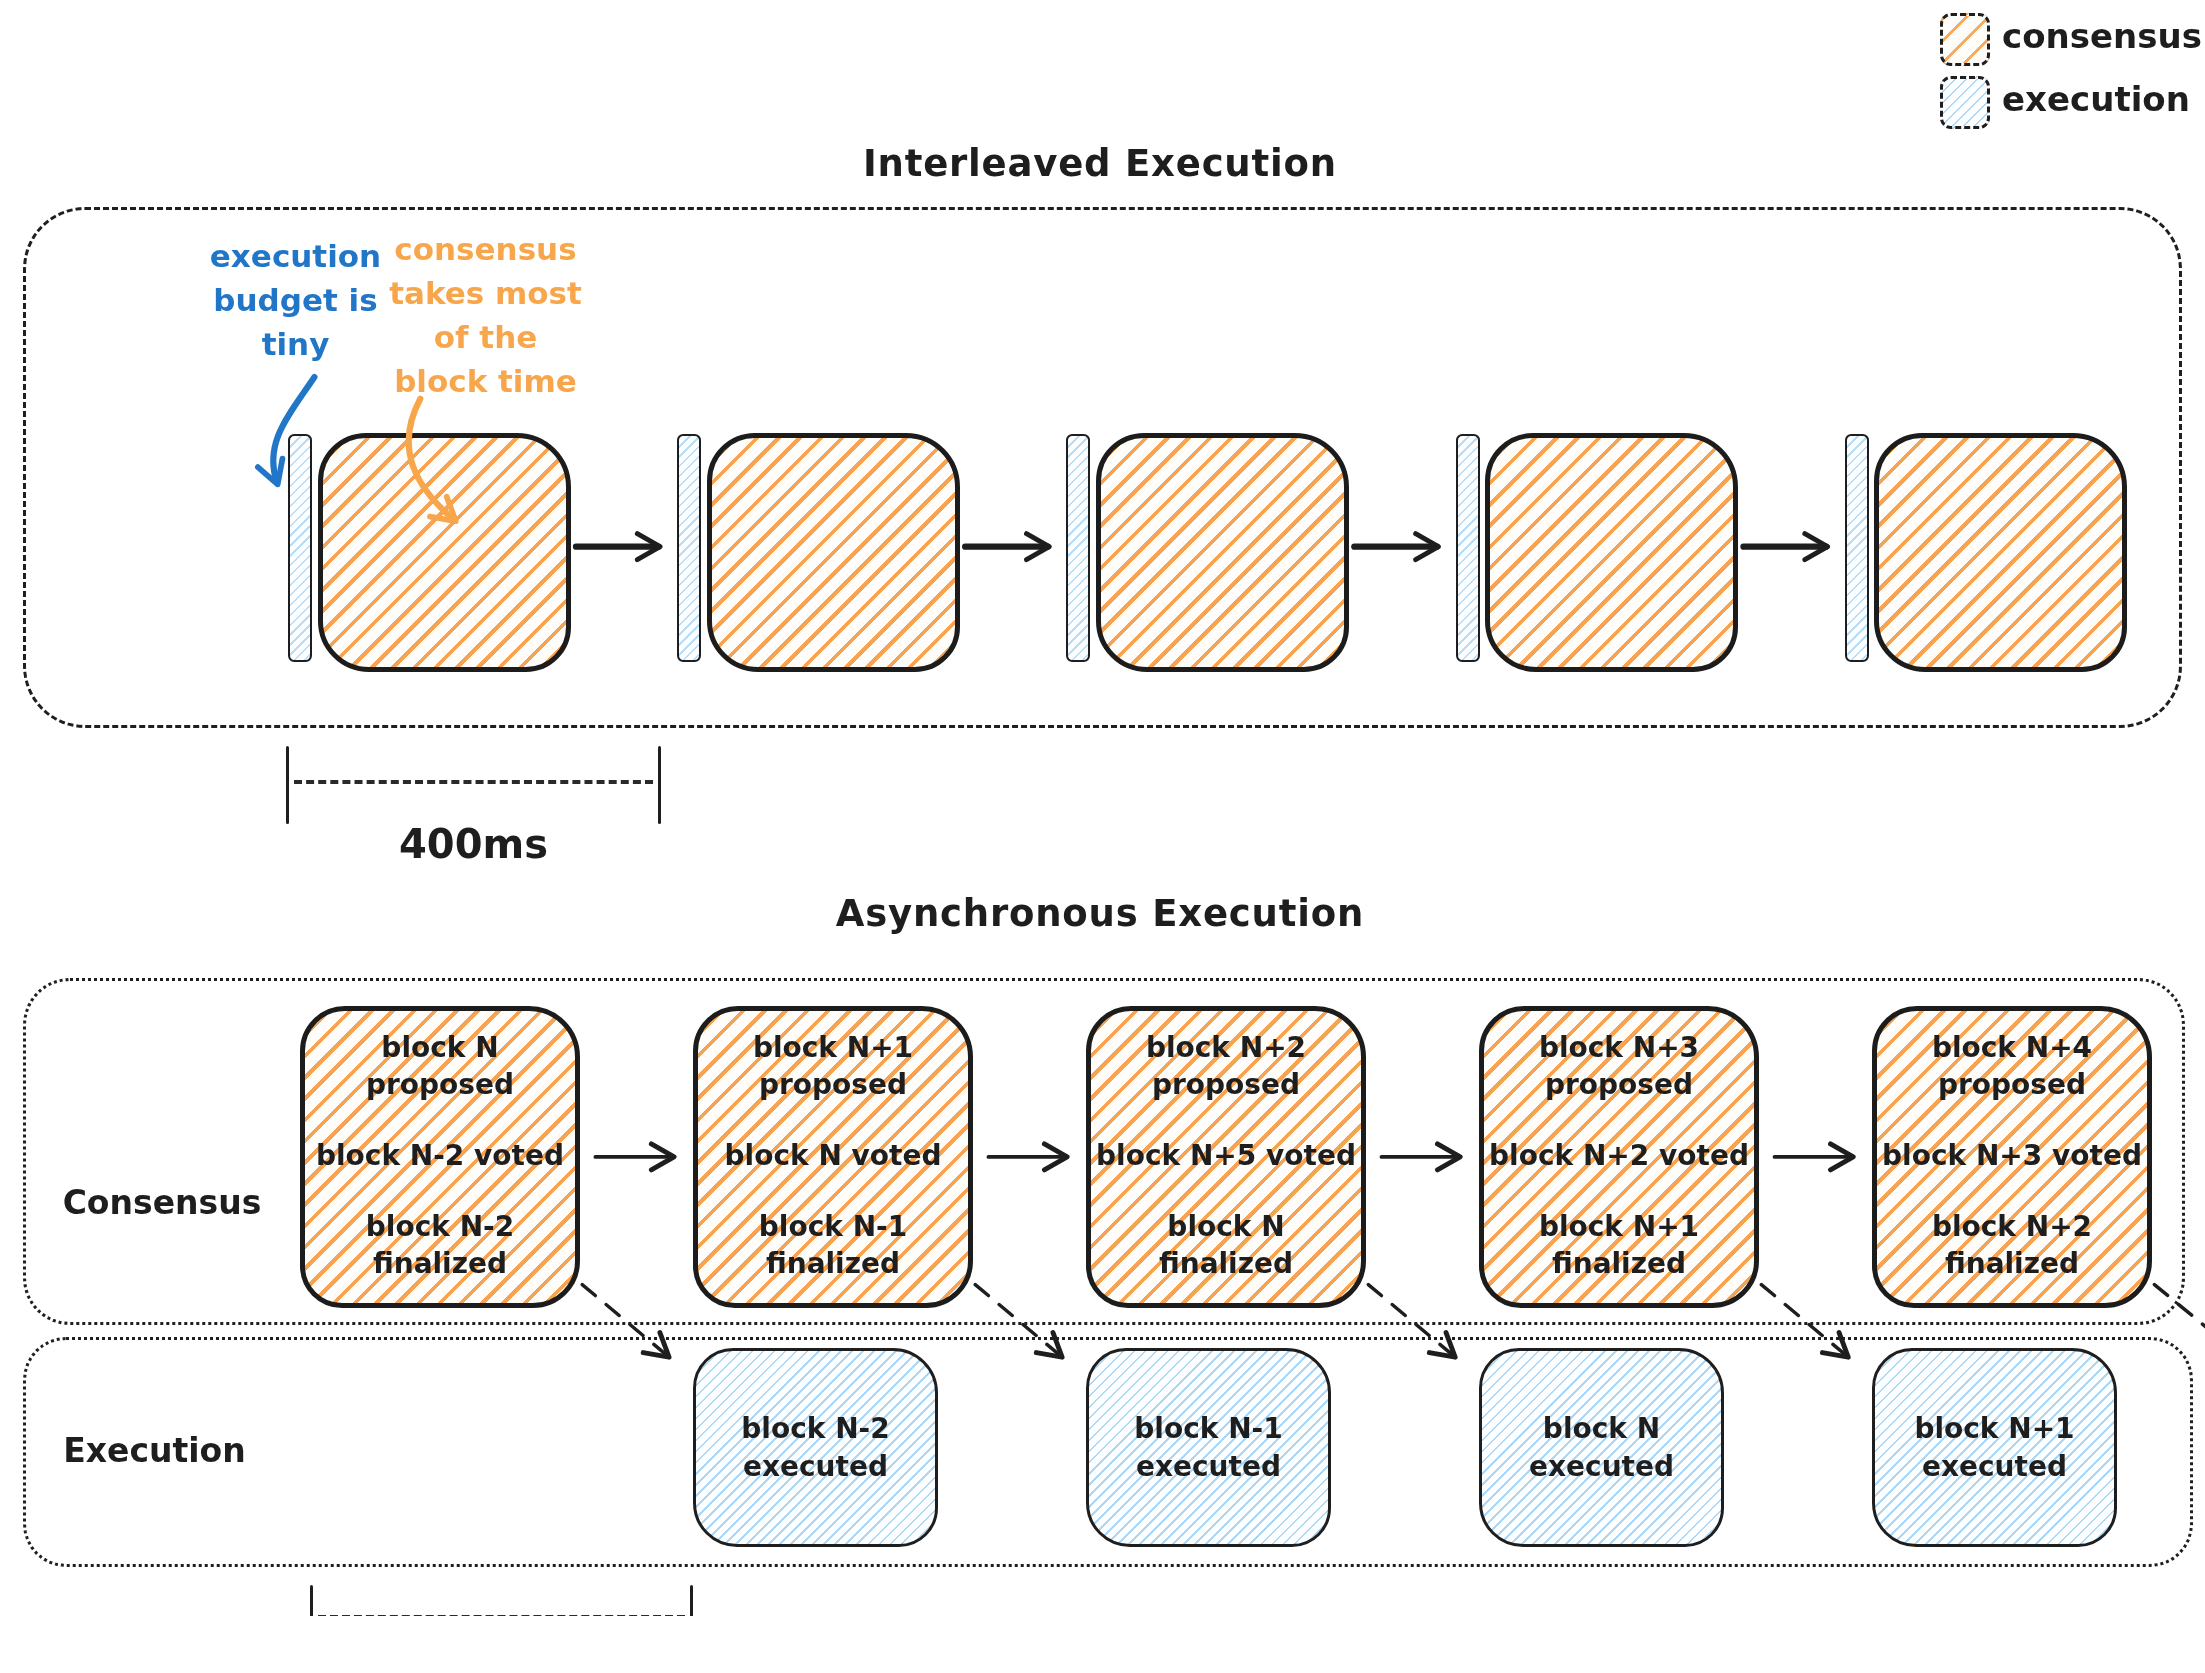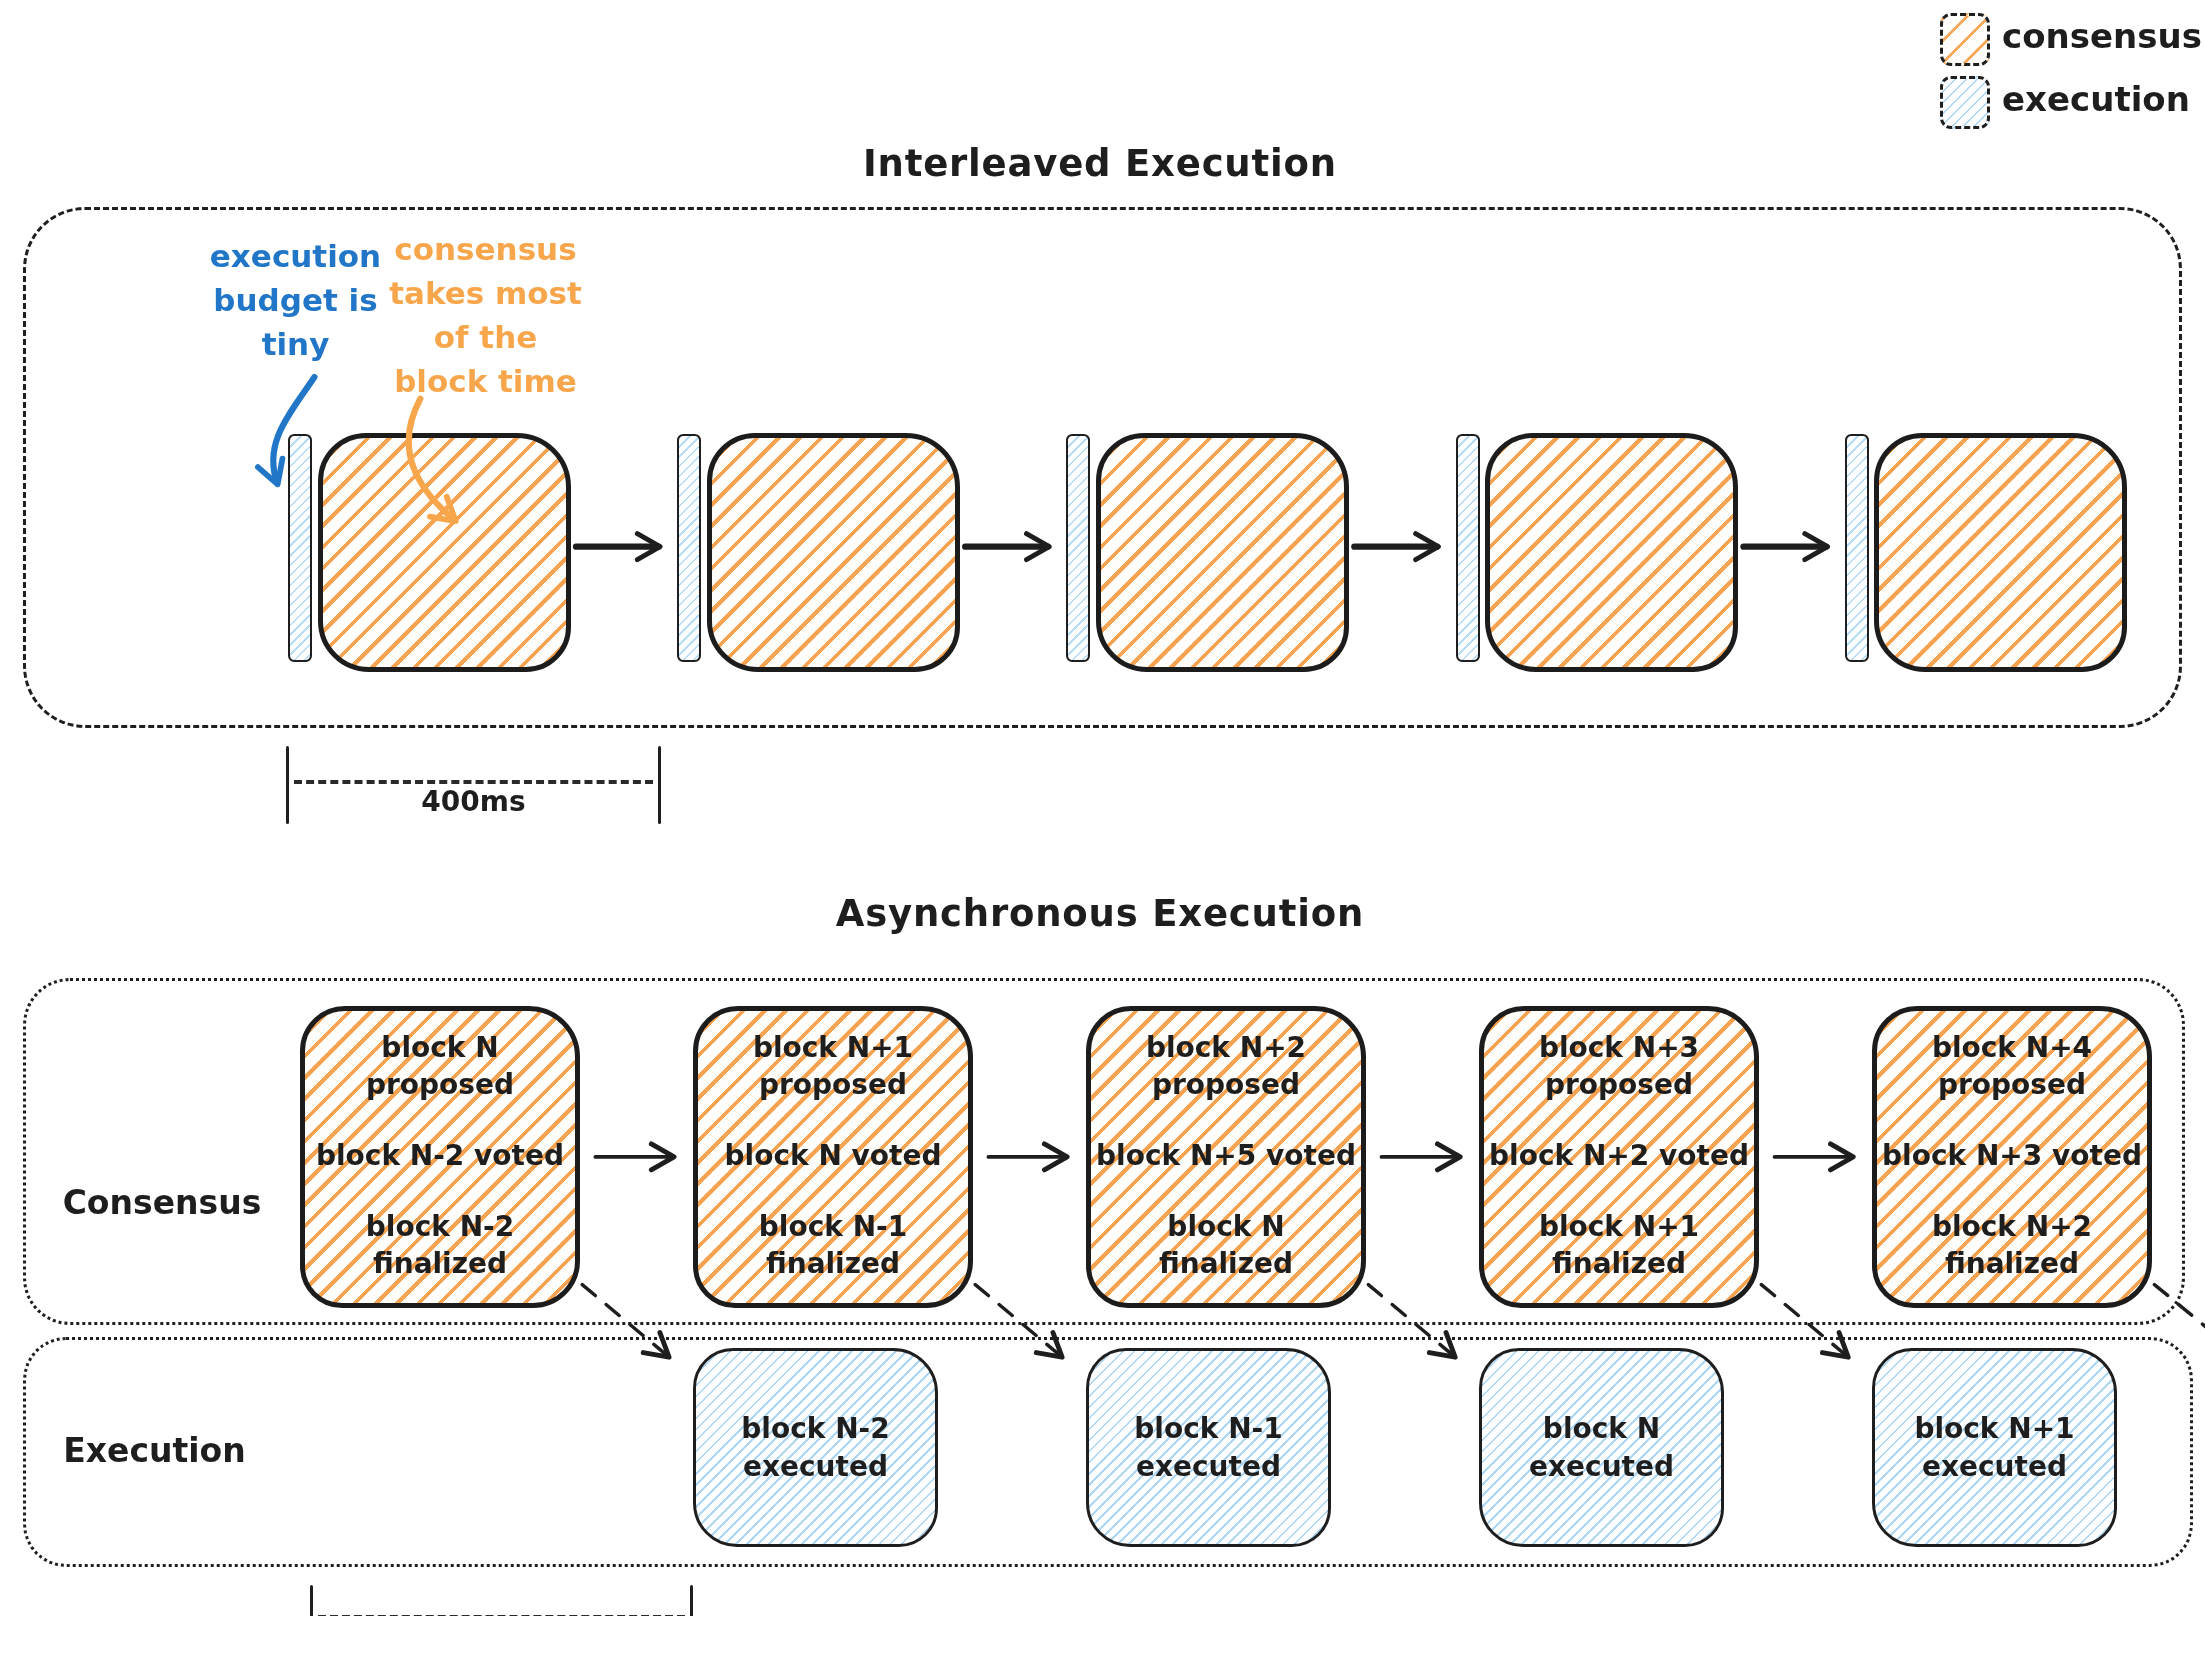--- a/index.html
+++ b/index.html
@@ -57,21 +57,21 @@
   }
   
   .ann{position:absolute;text-align:center;white-space:pre-line;font-size:31px;font-weight:bold;line-height:44px;}
   .ann-blue{left:196px;top:234px;width:199px;color:#2176c7;}
   .ann-orange{left:367px;top:227px;width:237px;color:#f8a64b;}
   
   .ruler{position:absolute;height:78px;}
   .ruler .tick{position:absolute;top:0;width:3.1px;height:100%;background:#1e1e1e;border-radius:1.6px;}
   .ruler .tick.l{left:0;} .ruler .tick.r{right:0;}
   .ruler .dashline{position:absolute;left:7.8px;right:7.8px;top:34px;border-top:4.7px dashed #2a2a2a;}
-  .ruler-label{position:absolute;text-align:center;font-size:28px;font-weight:bold;color:#1e1e1e;}
+  .ruler-label{position:absolute;text-align:center;font-size:40px;font-weight:bold;color:#1e1e1e;margin-top:36px;}
   
   .c-block{
     position:absolute;top:1006px;width:280px;height:302px;border:5.4px solid #1c1c1c;
     border-radius:45px 51px 47px 42px;box-sizing:border-box;
     display:flex;flex-direction:column;justify-content:space-between;
     padding:18.7px 3.1px 20px 3.1px;
   }
   .c-block .line{white-space:pre-line;text-align:center;font-size:28px;font-weight:bold;line-height:1.32;color:#1e1e1e;}
   
   .e-block{

